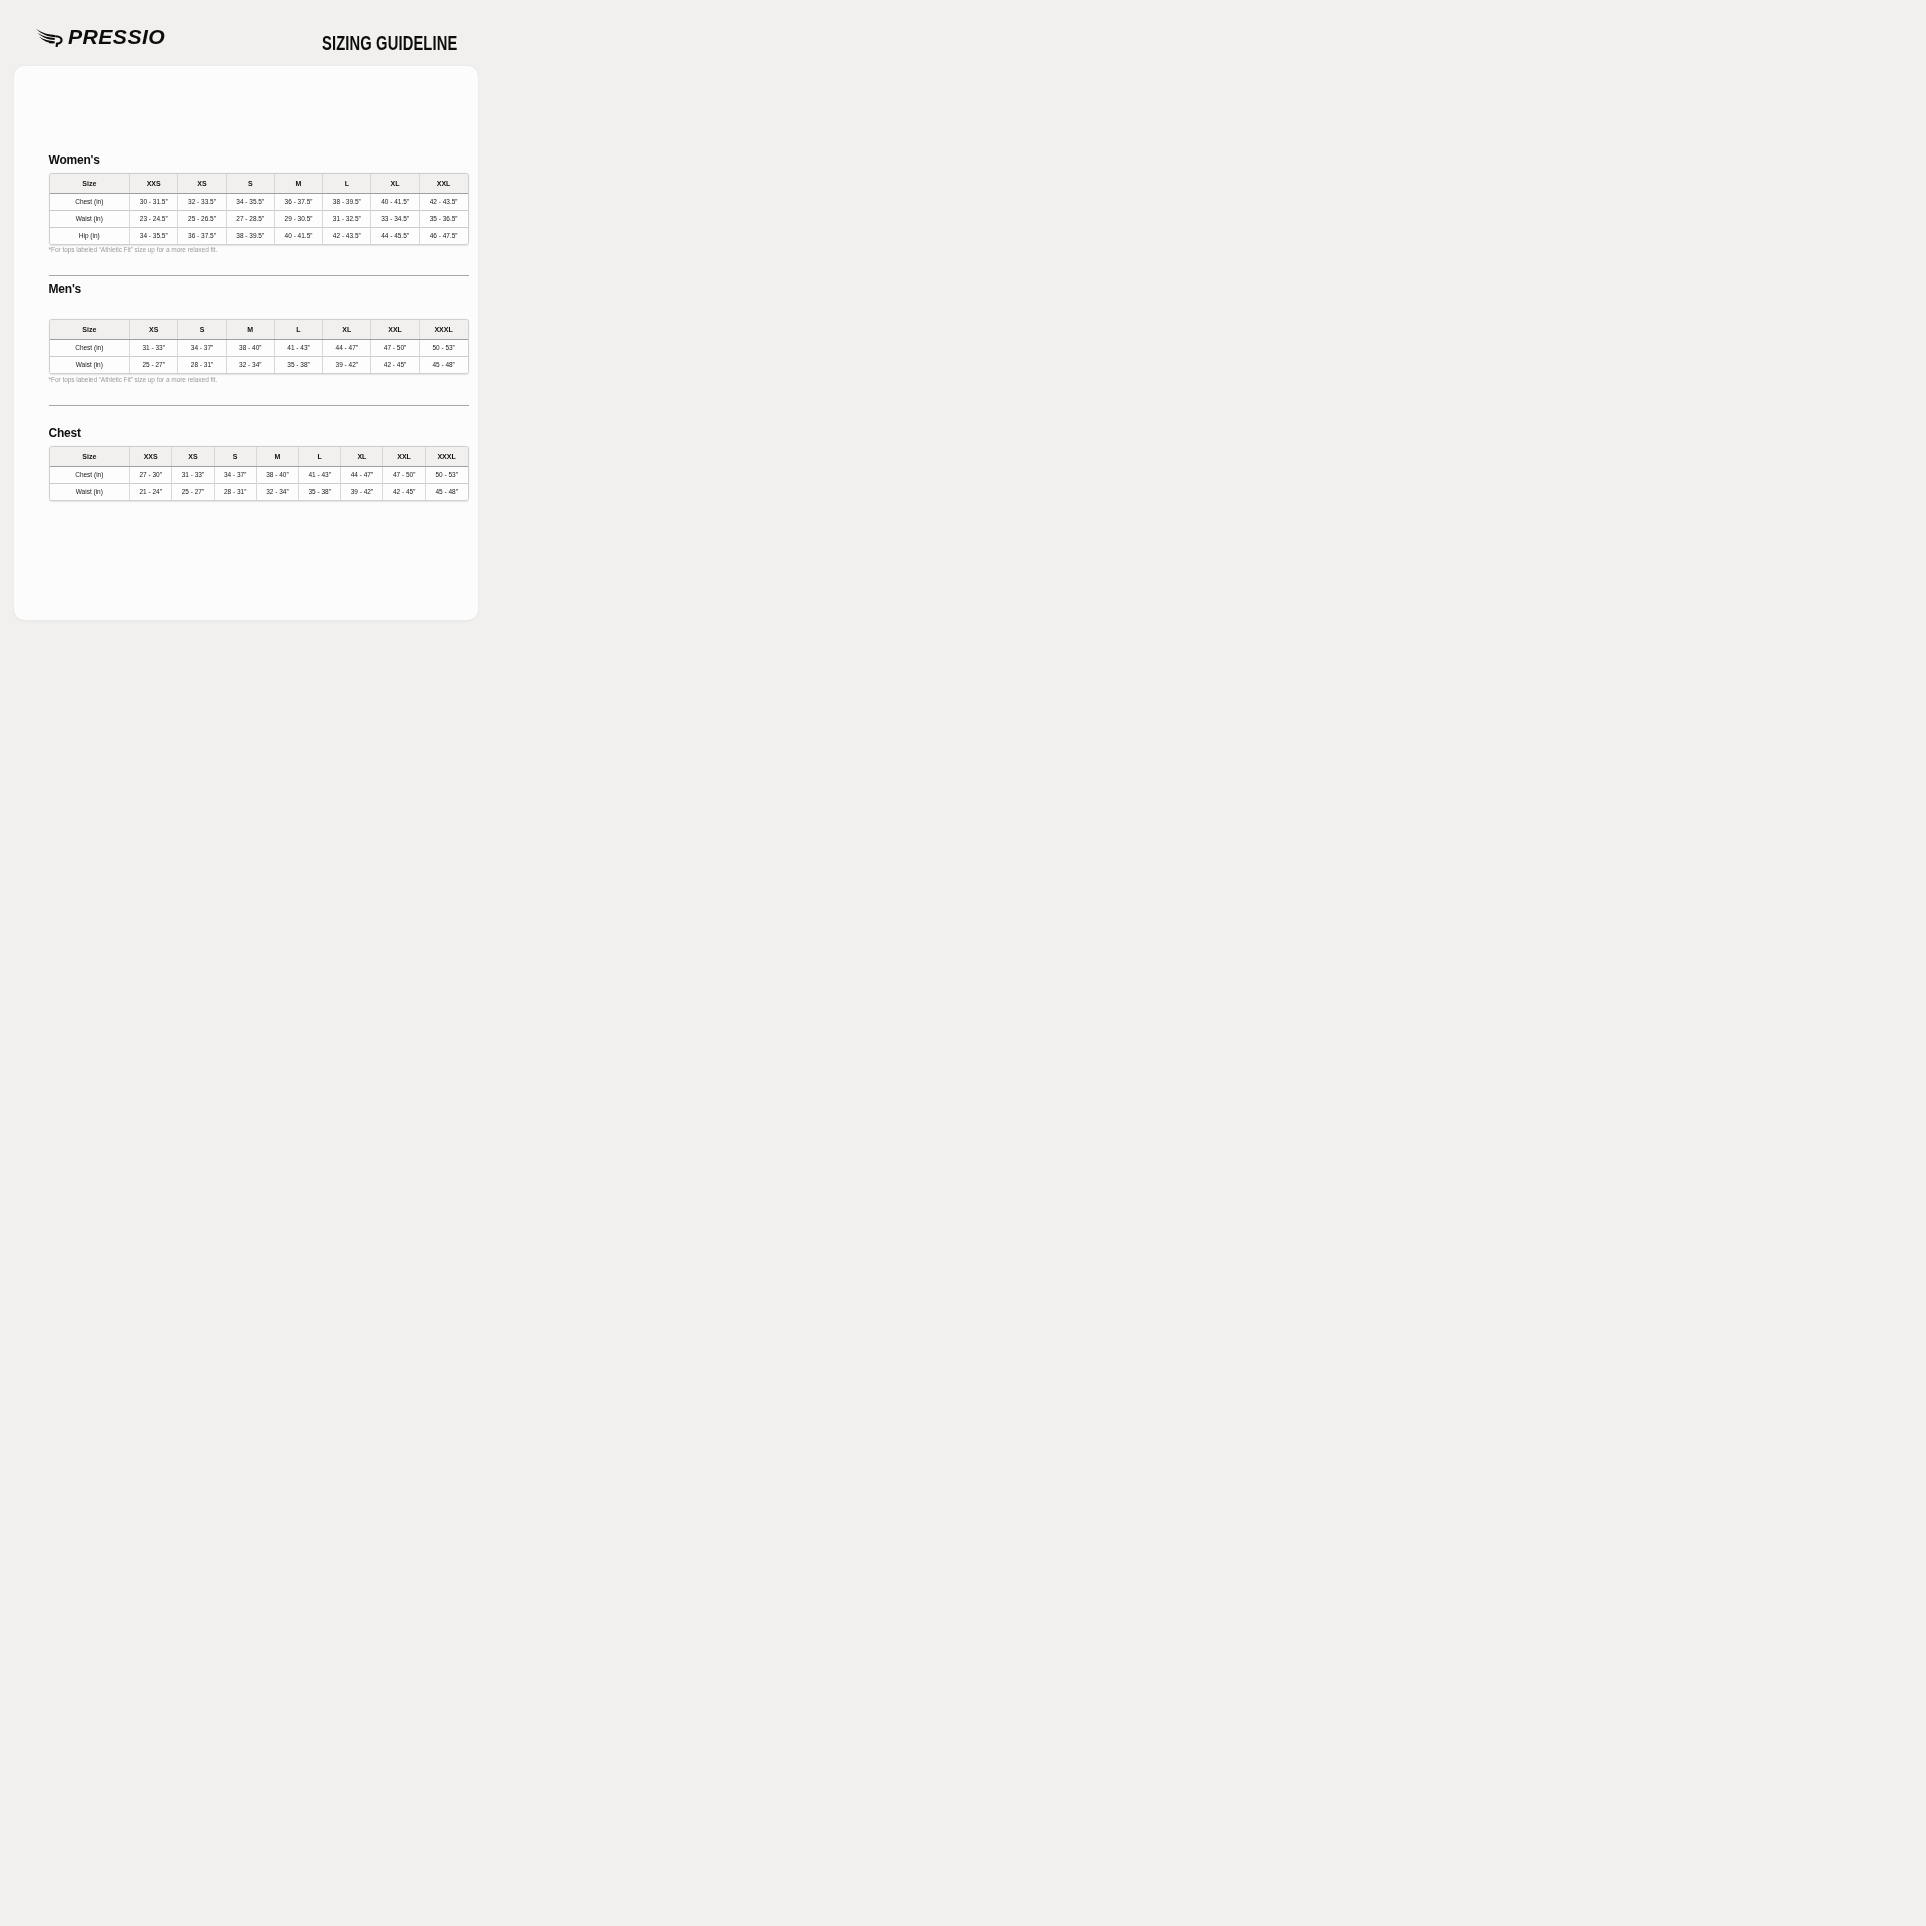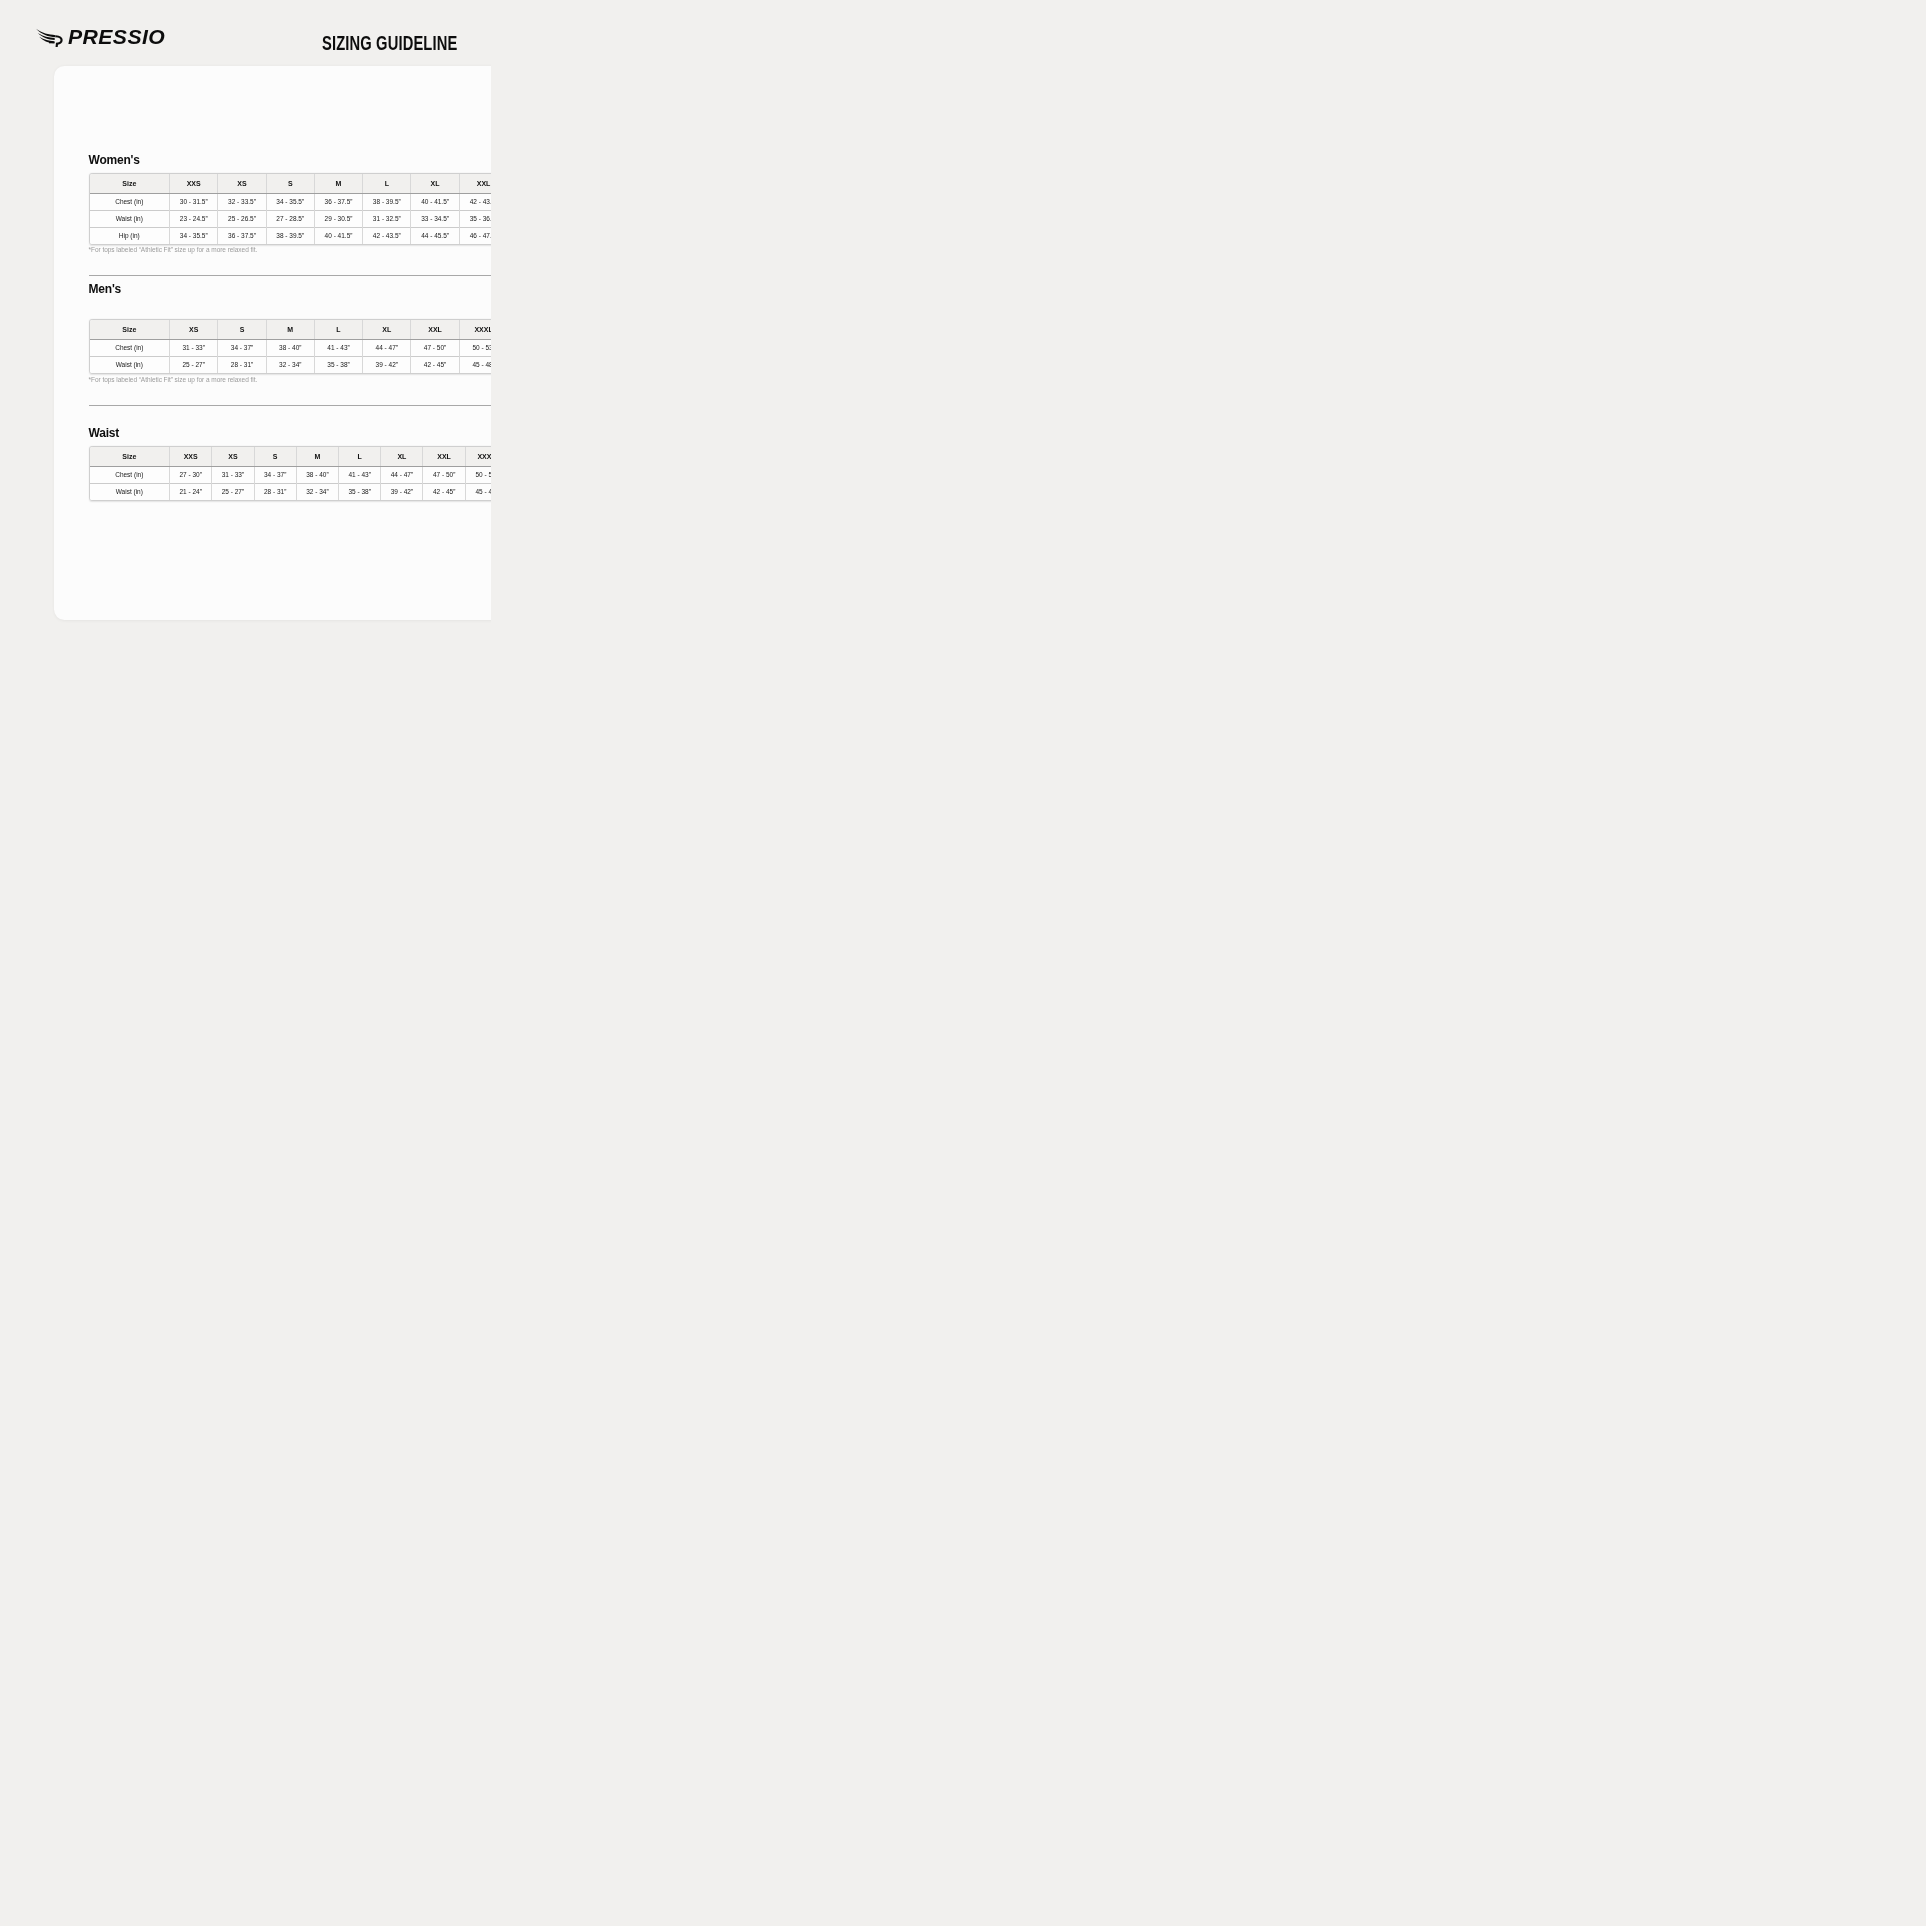--- a/index.html
+++ b/index.html
@@ -21,21 +21,20 @@
     position:absolute;right:34px;top:32px;
     font-size:21px;font-weight:700;line-height:1;letter-spacing:0.2px;
     transform:scaleX(0.70);transform-origin:100% 50%;
     white-space:nowrap;color:#0d0d0d;
   }
   
   .card{
     position:absolute;left:13.5px;top:66px;width:464px;height:554px;
     background:#fcfcfc;border-radius:10.4px;
     box-shadow:0 0.8px 3.1px rgba(0,0,0,0.05);
-    margin-left:40px;
   }
   .section-title{
     position:absolute;left:35px;
     font-size:12px;font-weight:700;letter-spacing:-0.2px;line-height:1;color:#0e0e0e;
   }
   .t1{top:88px;} .t2{top:217px;} .t3{top:361px;}
   .table-holder{position:absolute;left:35px;width:420px;}
   .h1{top:107px;} .h2{top:253px;} .h3{top:380px;}
   .table-wrap{
     border:0.4px solid #cfcfcf;border-radius:3.1px;overflow:hidden;
@@ -216,21 +215,21 @@
               <td>45 - 48”</td>
             </tr>
           </tbody>
         </table>
       </div>
   </div>
   <div class="footnote f2">*For tops labeled “Athletic Fit” size up for a more relaxed fit.</div>
 
   <div class="divider d2"></div>
 
-  <div class="section-title t3">Waist</div>
+  <div class="section-title t3">Chest</div>
   <div class="table-holder h3">
     <div class="table-wrap">
         <table class="size-table">
           <colgroup>
             <col style="width: 19.16%;">
             <col style="width: 10.105%;">
             <col style="width: 10.105%;">
             <col style="width: 10.105%;">
             <col style="width: 10.105%;">
             <col style="width: 10.105%;">

